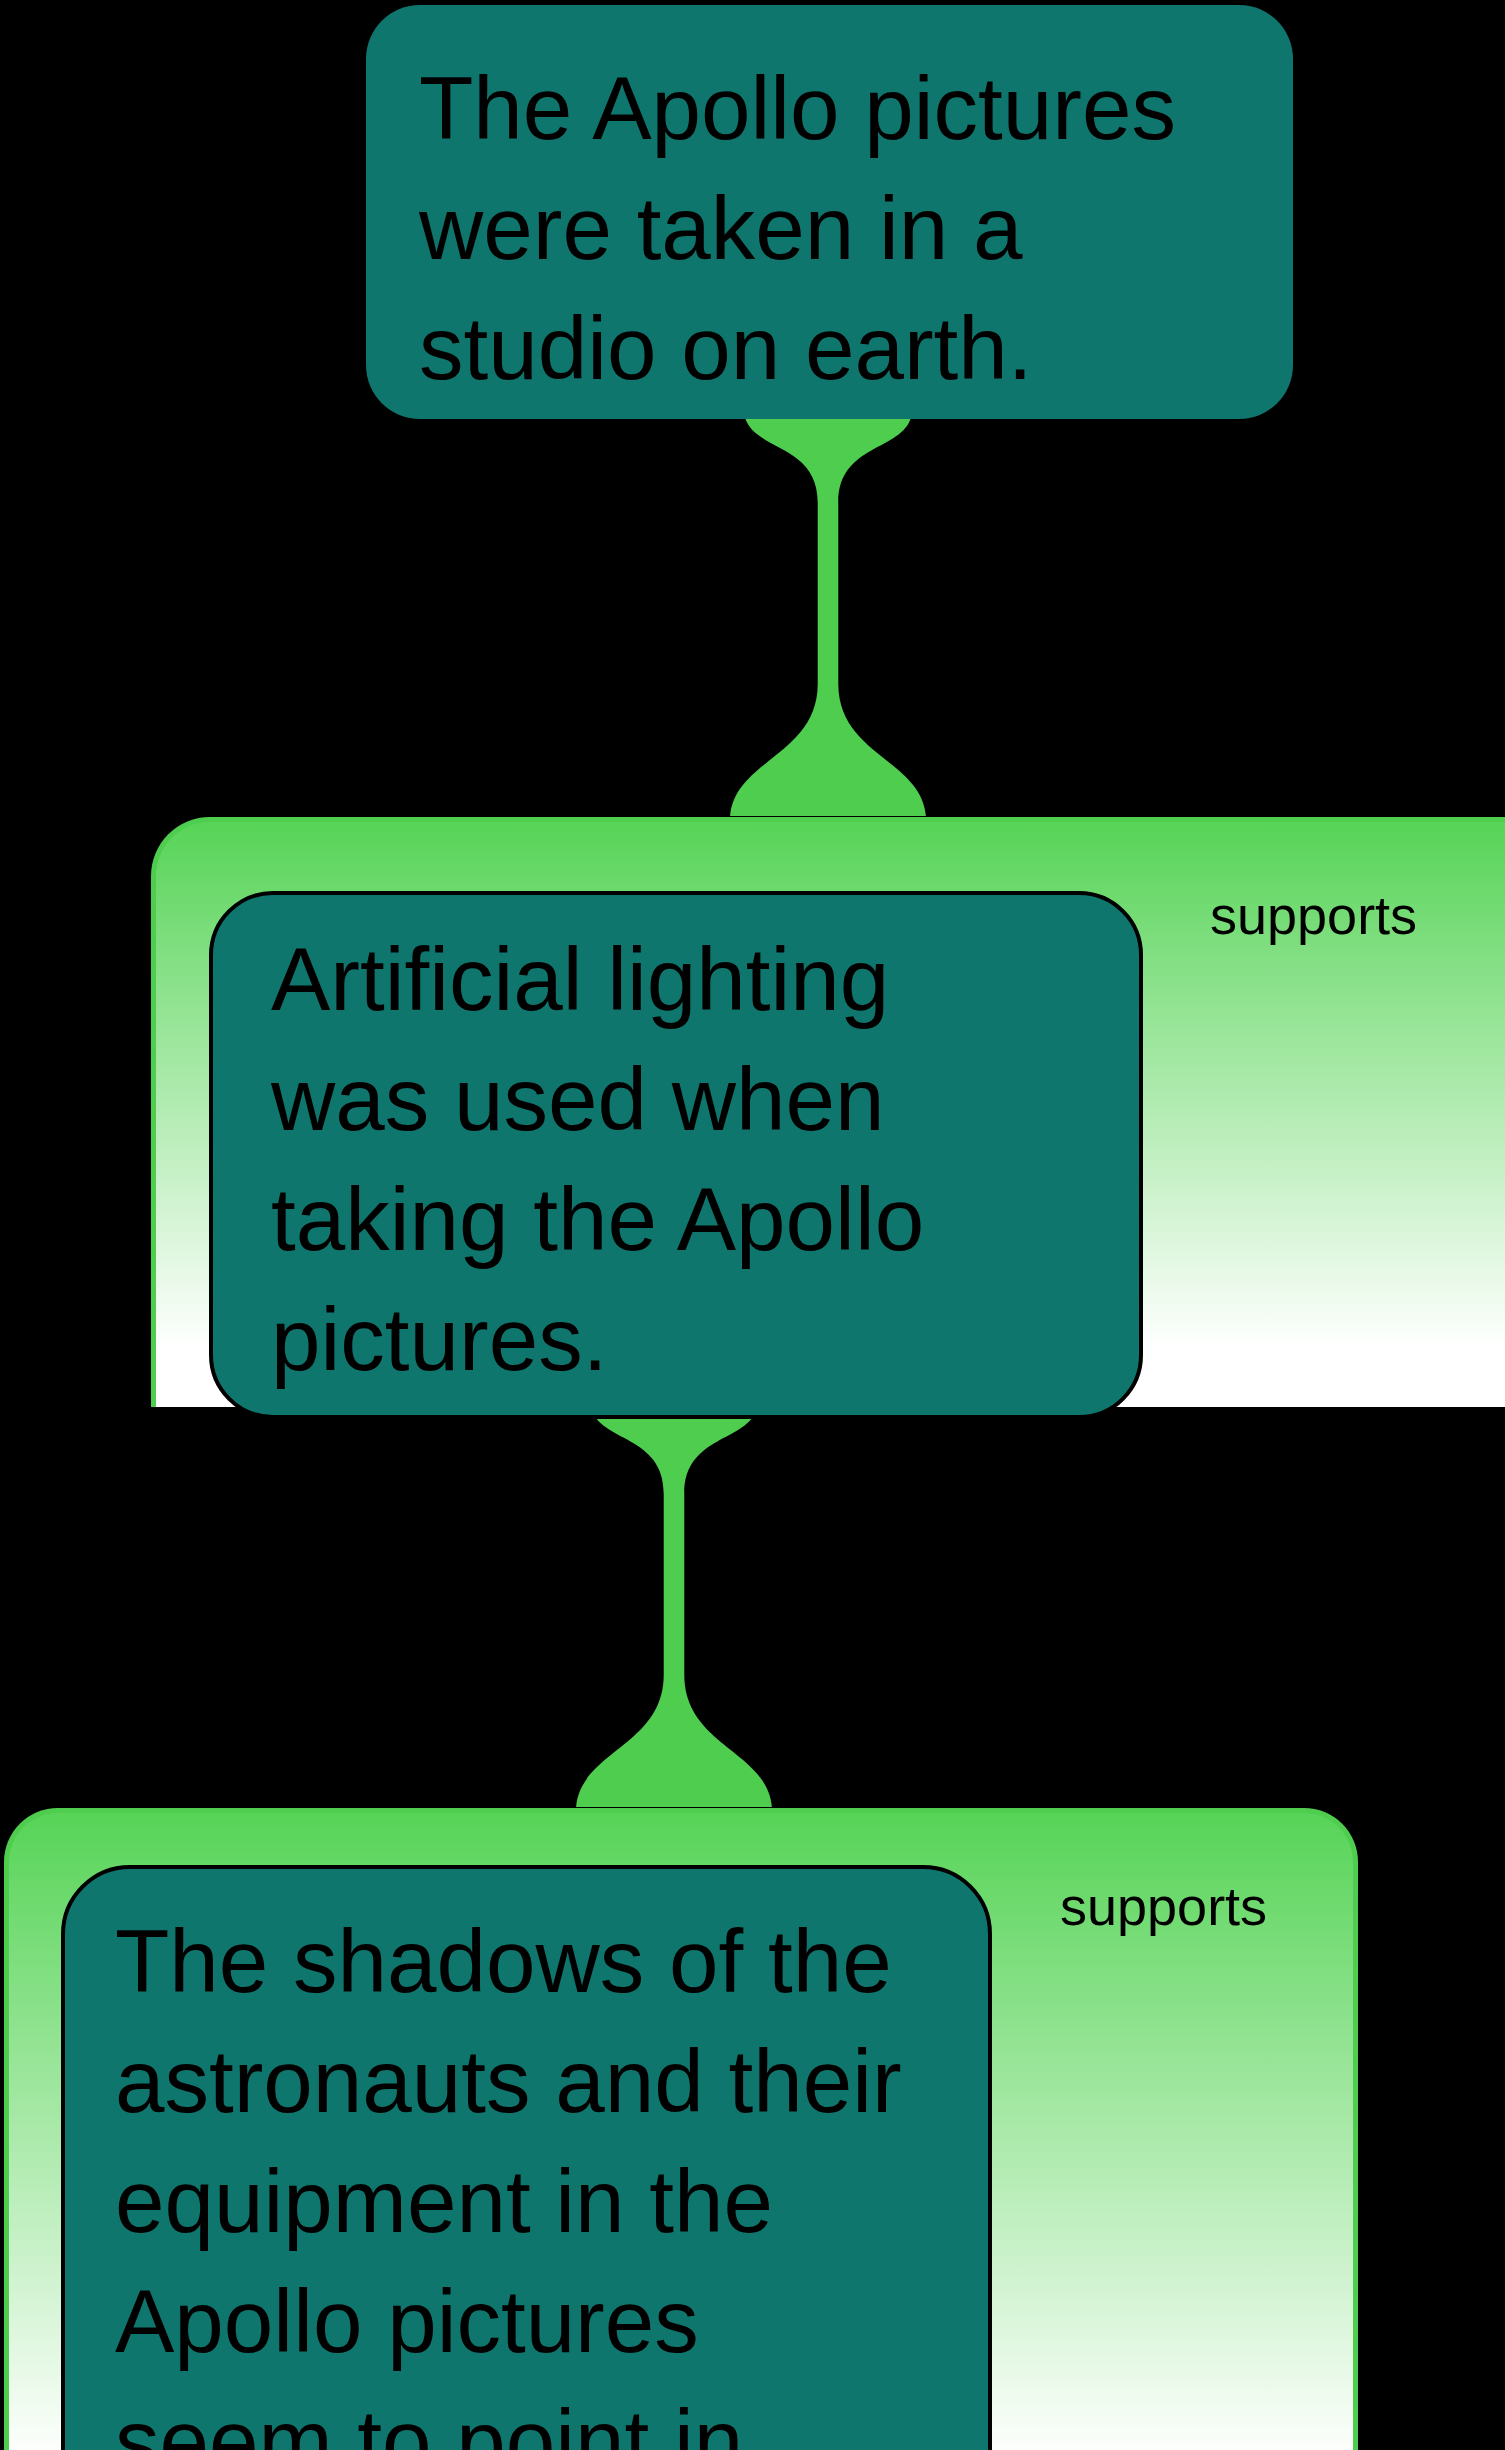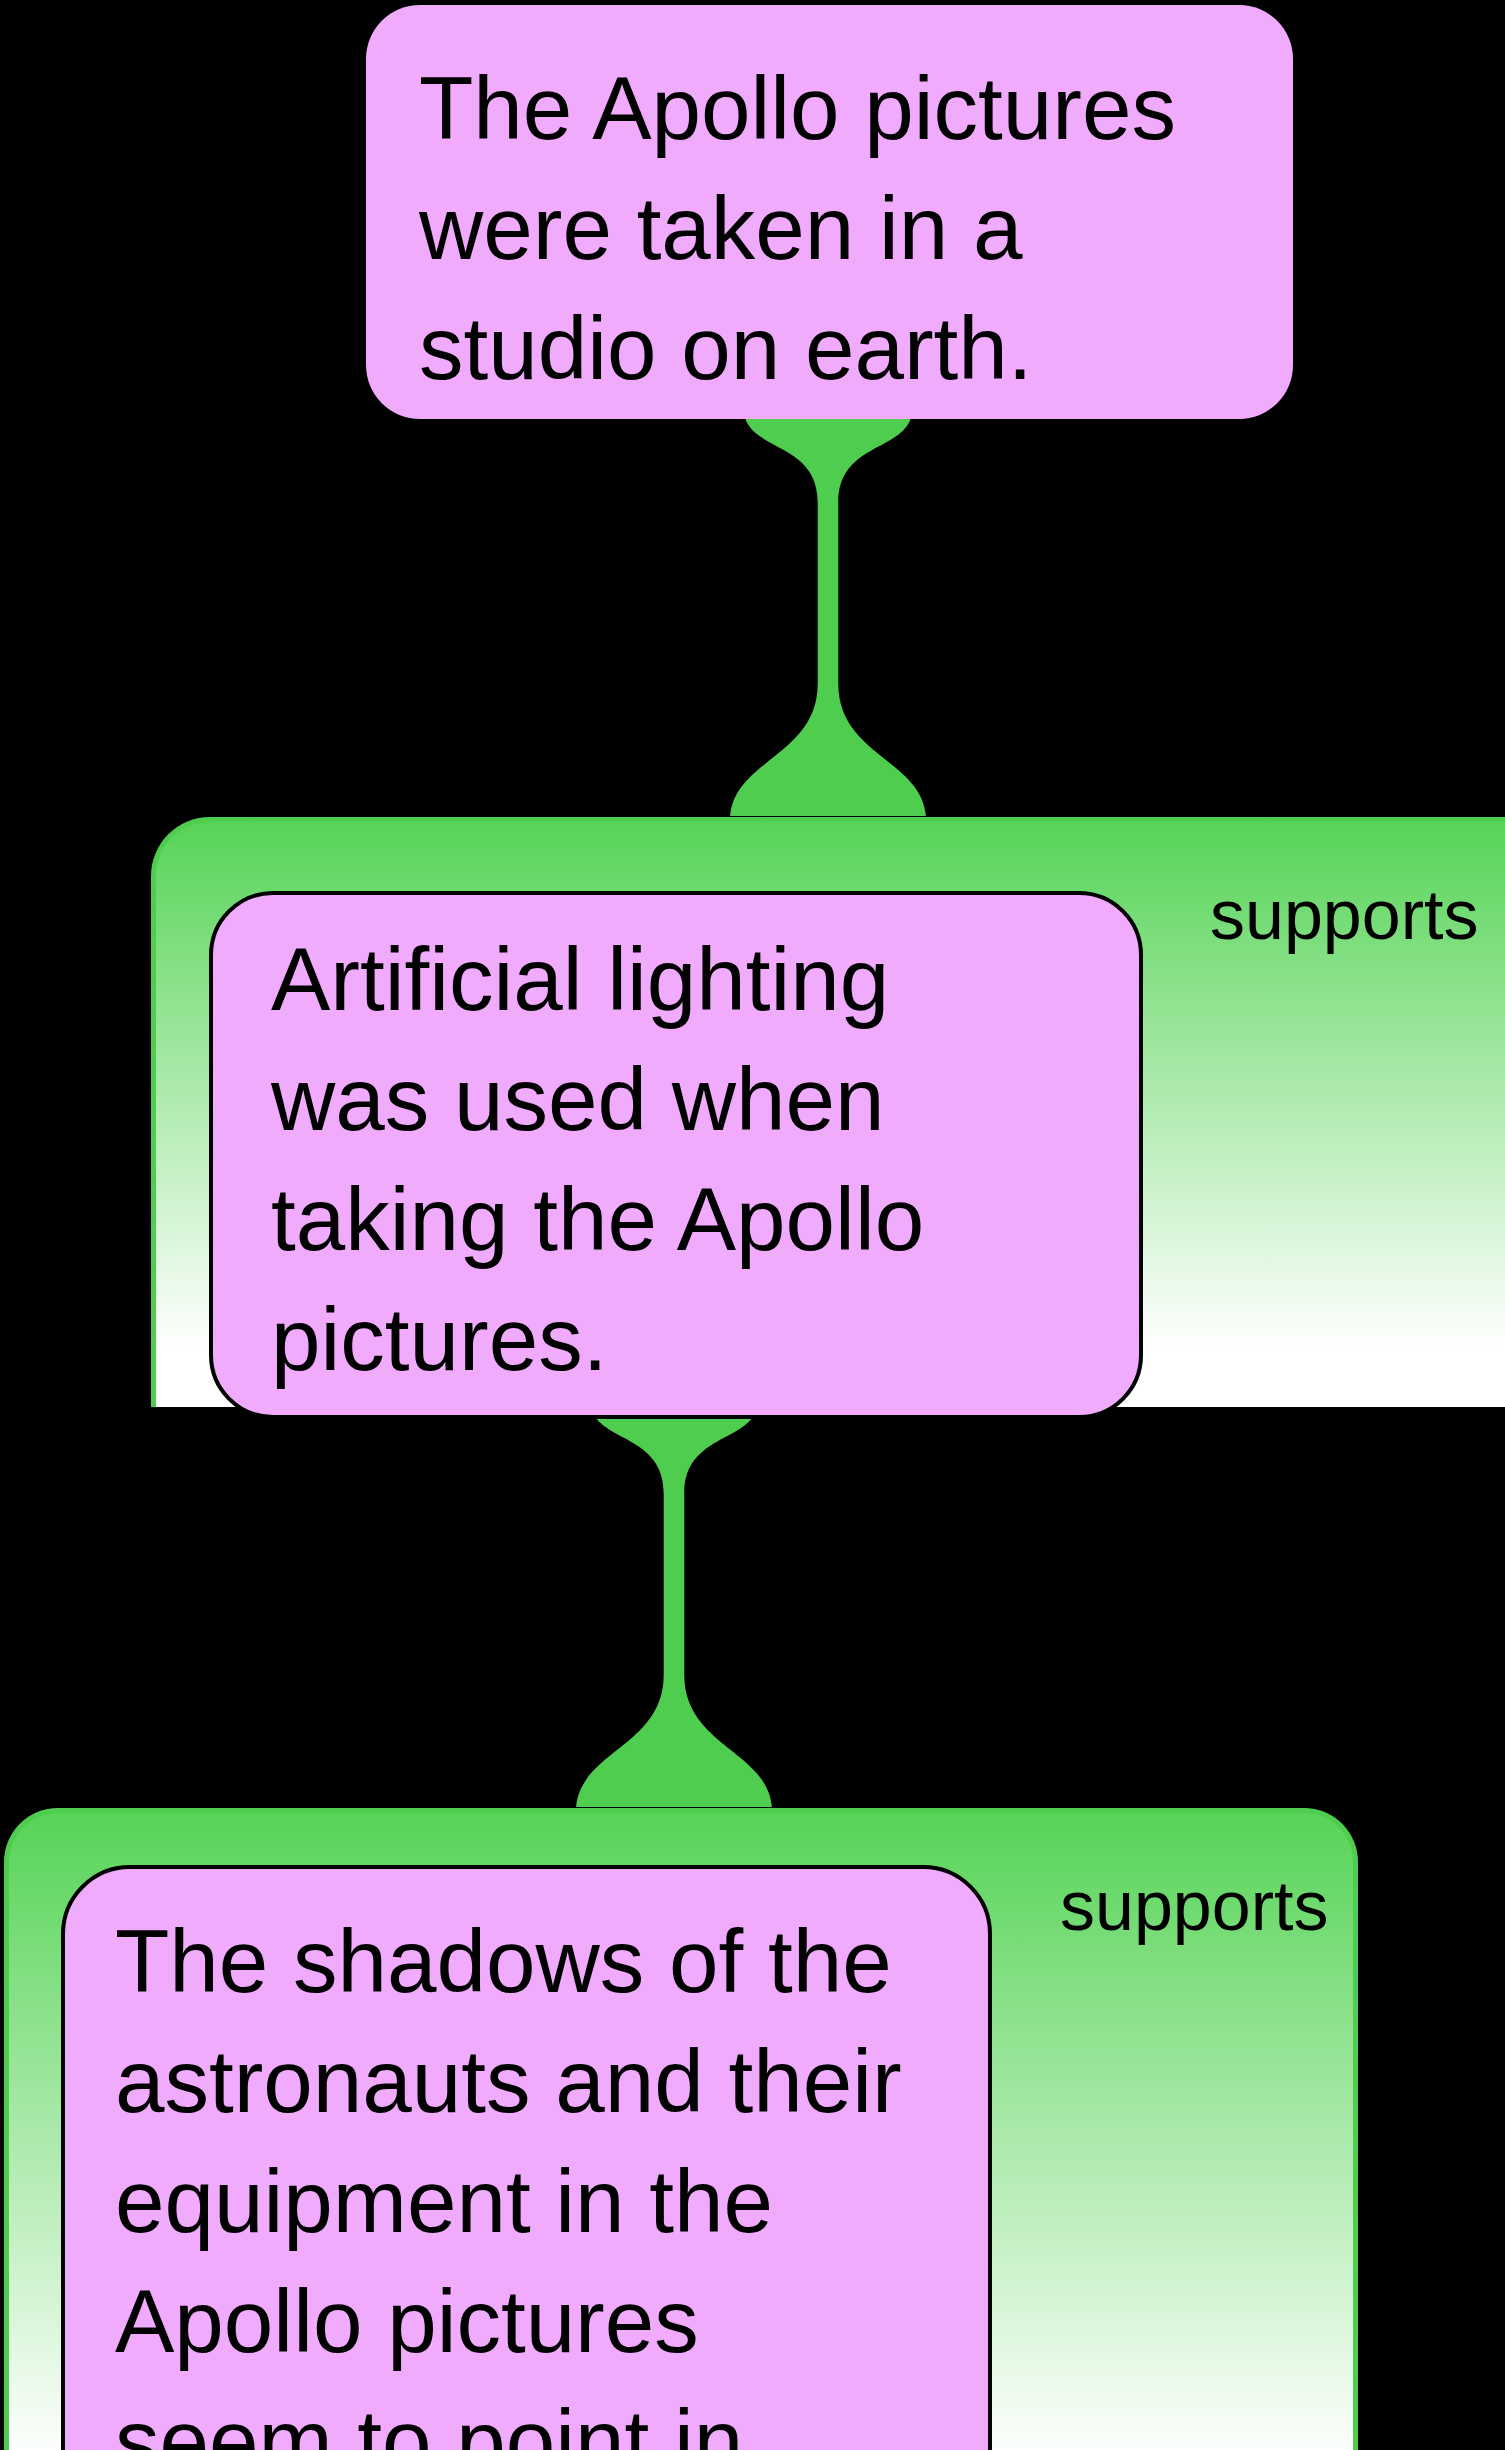--- a/index.html
+++ b/index.html
@@ -11,21 +11,21 @@
     position: relative;
     width: 1505px;
     height: 2643px;
     background: #000000;
     overflow: hidden;
     font-family: "Liberation Sans", "DejaVu Sans", sans-serif;
     color: #000000;
   }
   .node {
     position: absolute;
-    background: #f0abfc;
+    background: #0f766e;
     box-sizing: border-box;
     text-decoration: underline;
   }
   .claim-node {
     left: 366px; top: 4.9px;
     width: 927px; height: 414px;
     border-radius: 54px;
     z-index: 4;
   }
   .node-text {
@@ -69,21 +69,21 @@
   .reason-node-1 .node-text { left: 58px; top: 23.5px; }
   .reason-node-2 {
     left: 61px; top: 1865px;
     width: 931px; height: 774px;
     border-radius: 69px;
   }
   .reason-node-2 .node-text { left: 50px; top: 32px; }
 
   .edge-label {
     position: absolute;
-    font-size: 70px;
+    font-size: 54px;
     line-height: 69px;
     color: #000000;
     z-index: 5;
   }
   .edge-label-1 { left: 1210px; top: 881px; }
   .edge-label-2 { left: 1060px; top: 1872px; }
 
   .edge {
     position: absolute;
     width: 206px; height: 399px;

